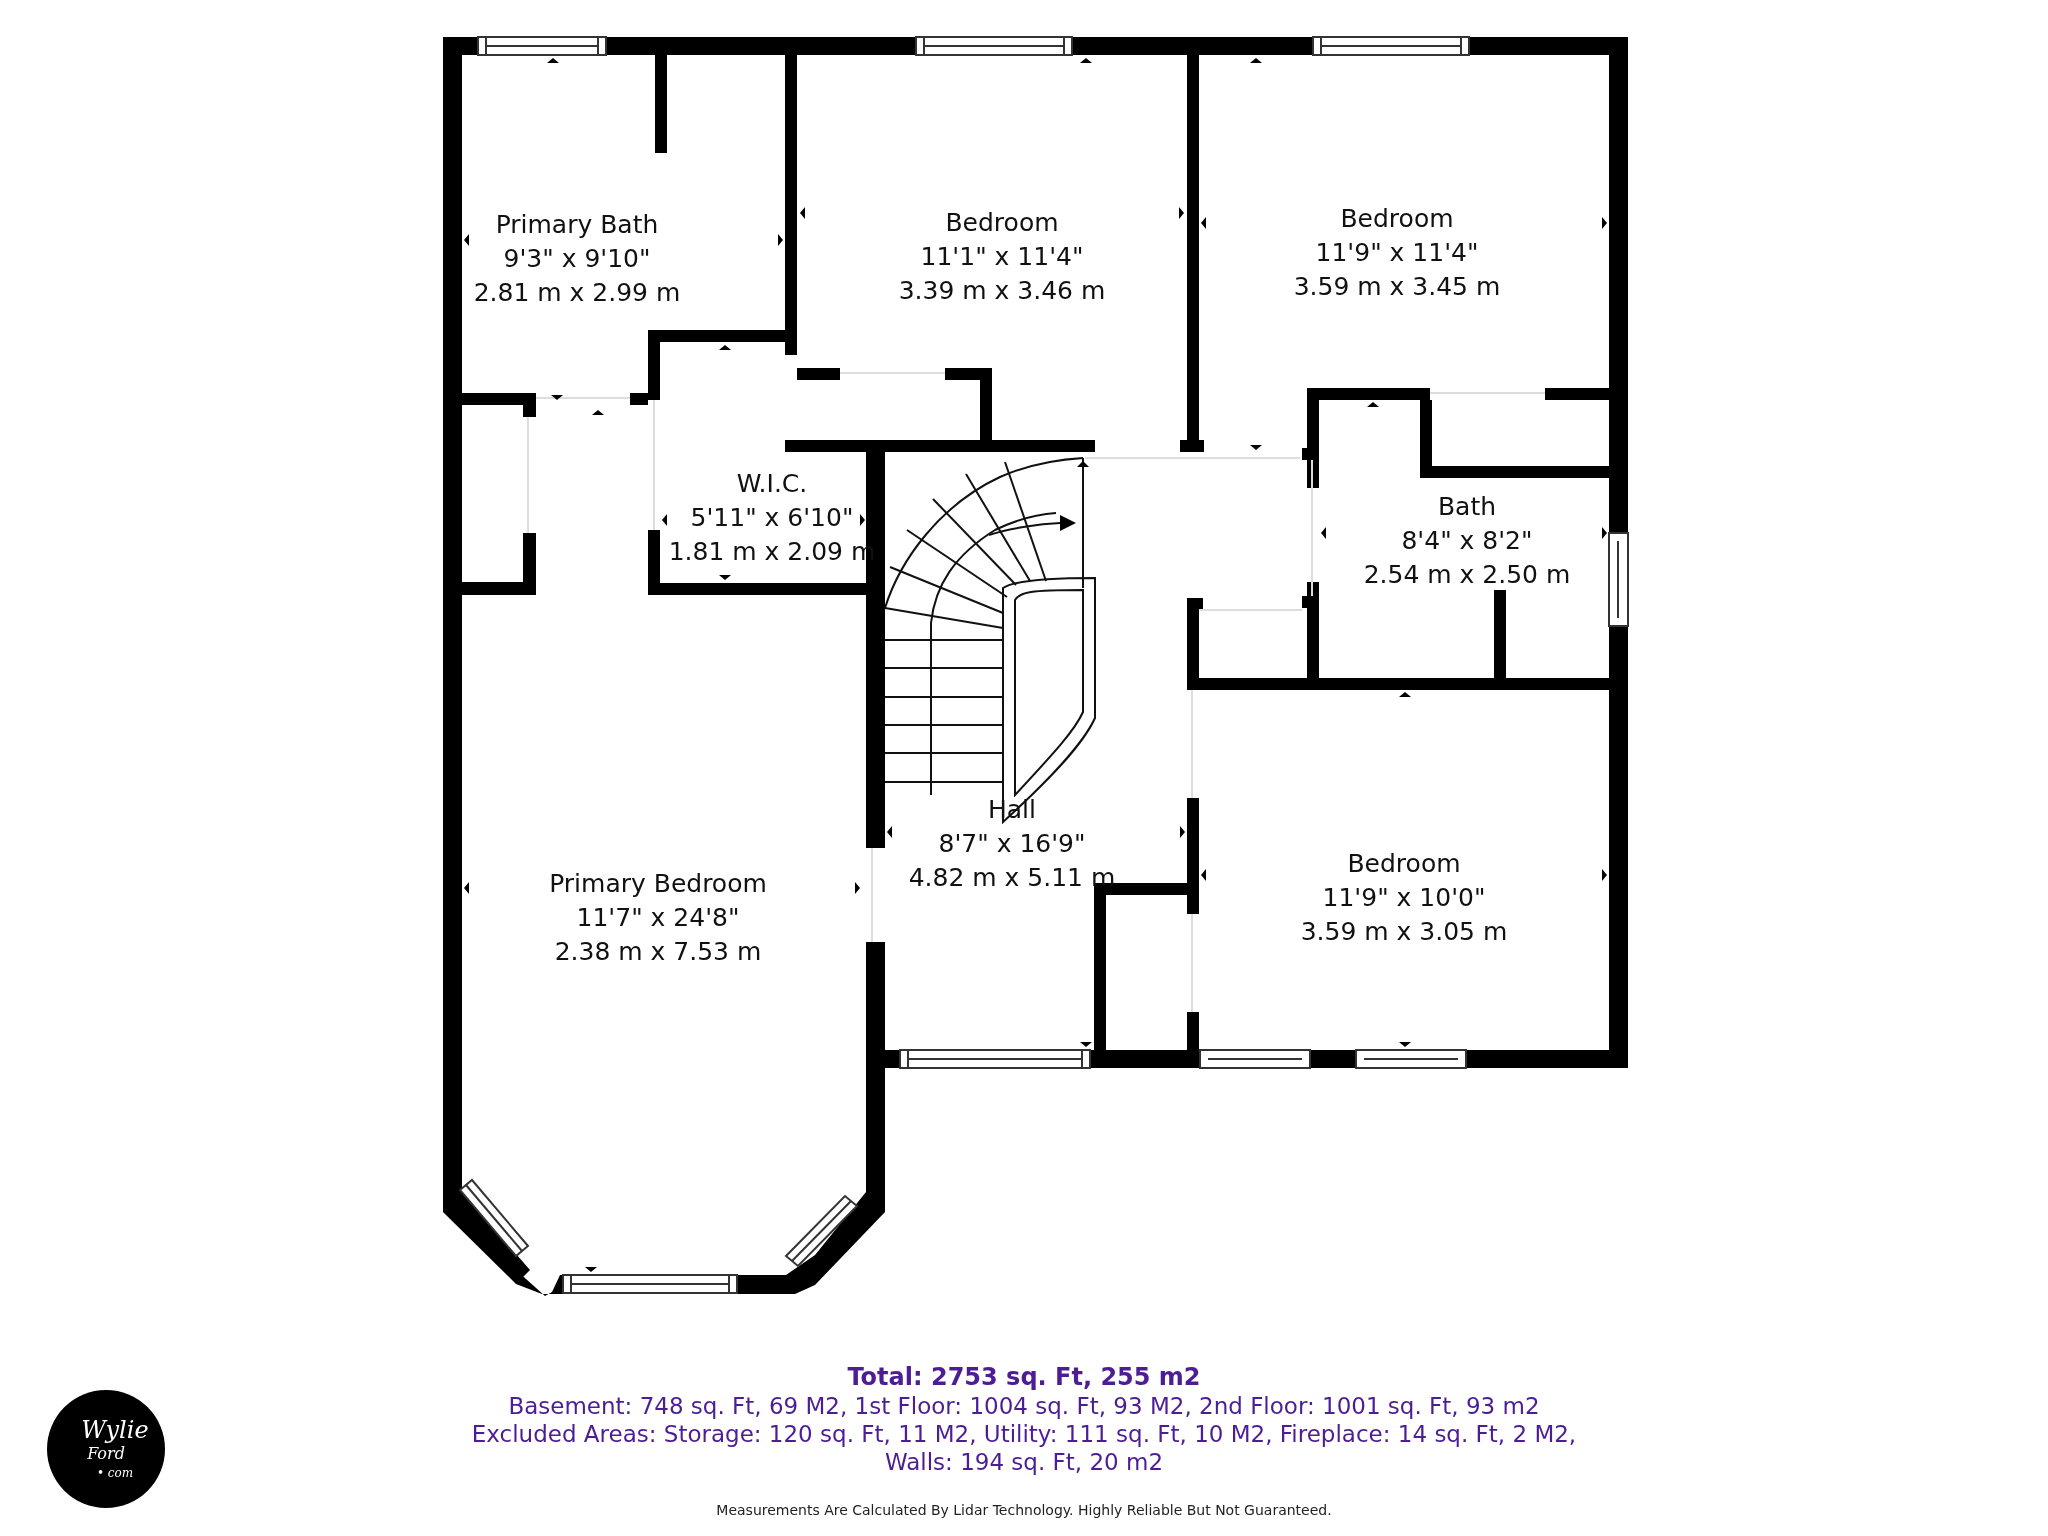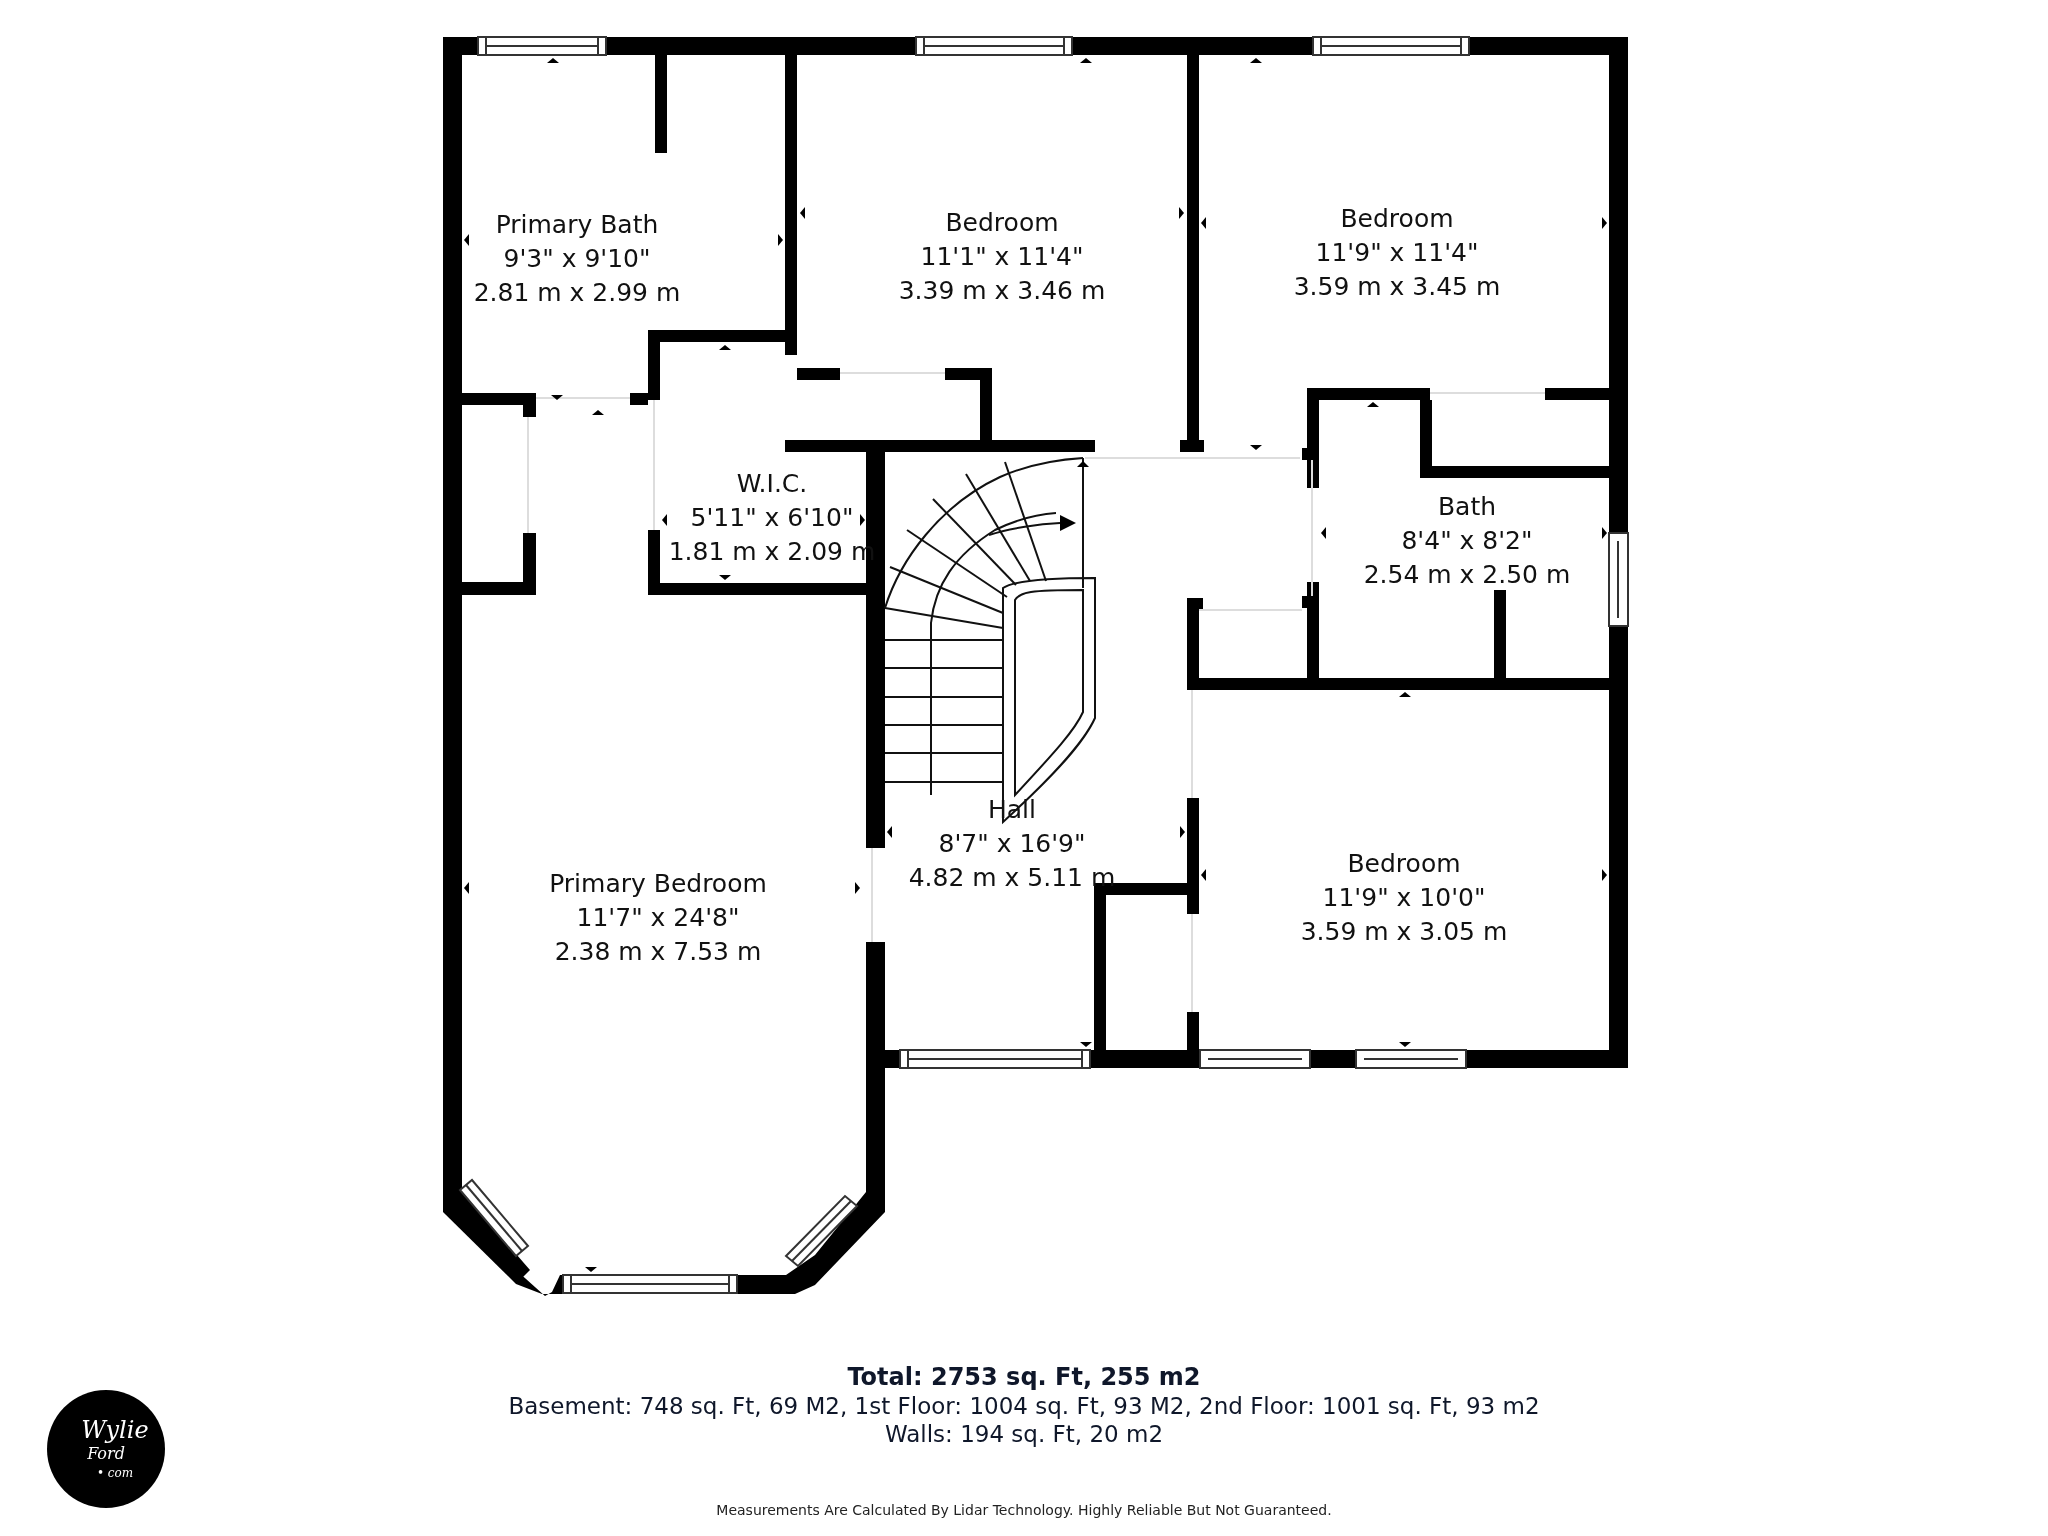--- a/index.html
+++ b/index.html
@@ -11,21 +11,21 @@
   .win-line { stroke: #333; stroke-width: 2; }
   .stair { fill: none; stroke: #111; stroke-width: 2; }
   .marker { fill: #000; }
   .room-label { position: absolute; text-align: center; transform: translateX(-50%);
                 font-family: "DejaVu Sans", sans-serif; font-size: 25px; line-height: 34px;
                 white-space: nowrap; color: #111; }
   .room-label .name { display: block; }
   .room-label .dim-ft { display: block; }
   .room-label .dim-m { display: block; }
   .footer { position: absolute; left: 0; width: 2048px; text-align: center;
-            font-family: "DejaVu Sans", sans-serif; color: #0f172a; }
+            font-family: "DejaVu Sans", sans-serif; color: #4c1d95; }
   .footer-line { display: block; font-size: 23px; line-height: 28px; }
   .disclaimer { position: absolute; top: 1502px; left: 0; width: 2048px; text-align: center;
                 font-family: "DejaVu Sans", sans-serif; font-size: 14px; color: #222; }
   .logo { position: absolute; left: 47px; top: 1390px; width: 118px; height: 118px;
           border-radius: 50%; background: #000; color: #fff; display: flex;
           flex-direction: column; align-items: center; justify-content: center;
           font-family: "DejaVu Serif", serif; font-style: italic; line-height: 24px; }
   .logo .l1 { font-size: 24px; margin-left: 18px; }
   .logo .l2 { font-size: 16px; }
   .logo .l3 { font-size: 12px; margin-left: 18px; line-height: 14px; }
@@ -257,20 +257,21 @@
 </div>
 <div class="room-label" style="left:1404px; top:847px;">
   <span class="name">Bedroom</span>
   <span class="dim-ft">11'9" x 10'0"</span>
   <span class="dim-m">3.59 m x 3.05 m</span>
 </div>
 
 <div class="footer" style="top:1362px;">
   <span class="footer-line" style="font-weight:bold; font-size:24px; line-height:30px;">Total: 2753 sq. Ft, 255 m2</span>
   <span class="footer-line">Basement: 748 sq. Ft, 69 M2, 1st Floor: 1004 sq. Ft, 93 M2, 2nd Floor: 1001 sq. Ft, 93 m2</span>
+  <span class="footer-line">Excluded Areas: Storage: 120 sq. Ft, 11 M2, Utility: 111 sq. Ft, 10 M2, Fireplace: 14 sq. Ft, 2 M2,</span>
   <span class="footer-line">Walls: 194 sq. Ft, 20 m2</span>
 </div>
 <div class="disclaimer">Measurements Are Calculated By Lidar Technology. Highly Reliable But Not Guaranteed.</div>
 
 <div class="logo">
   <span class="l1">Wylie</span>
   <span class="l2">Ford</span>
   <span class="l3">• com</span>
 </div>
 

